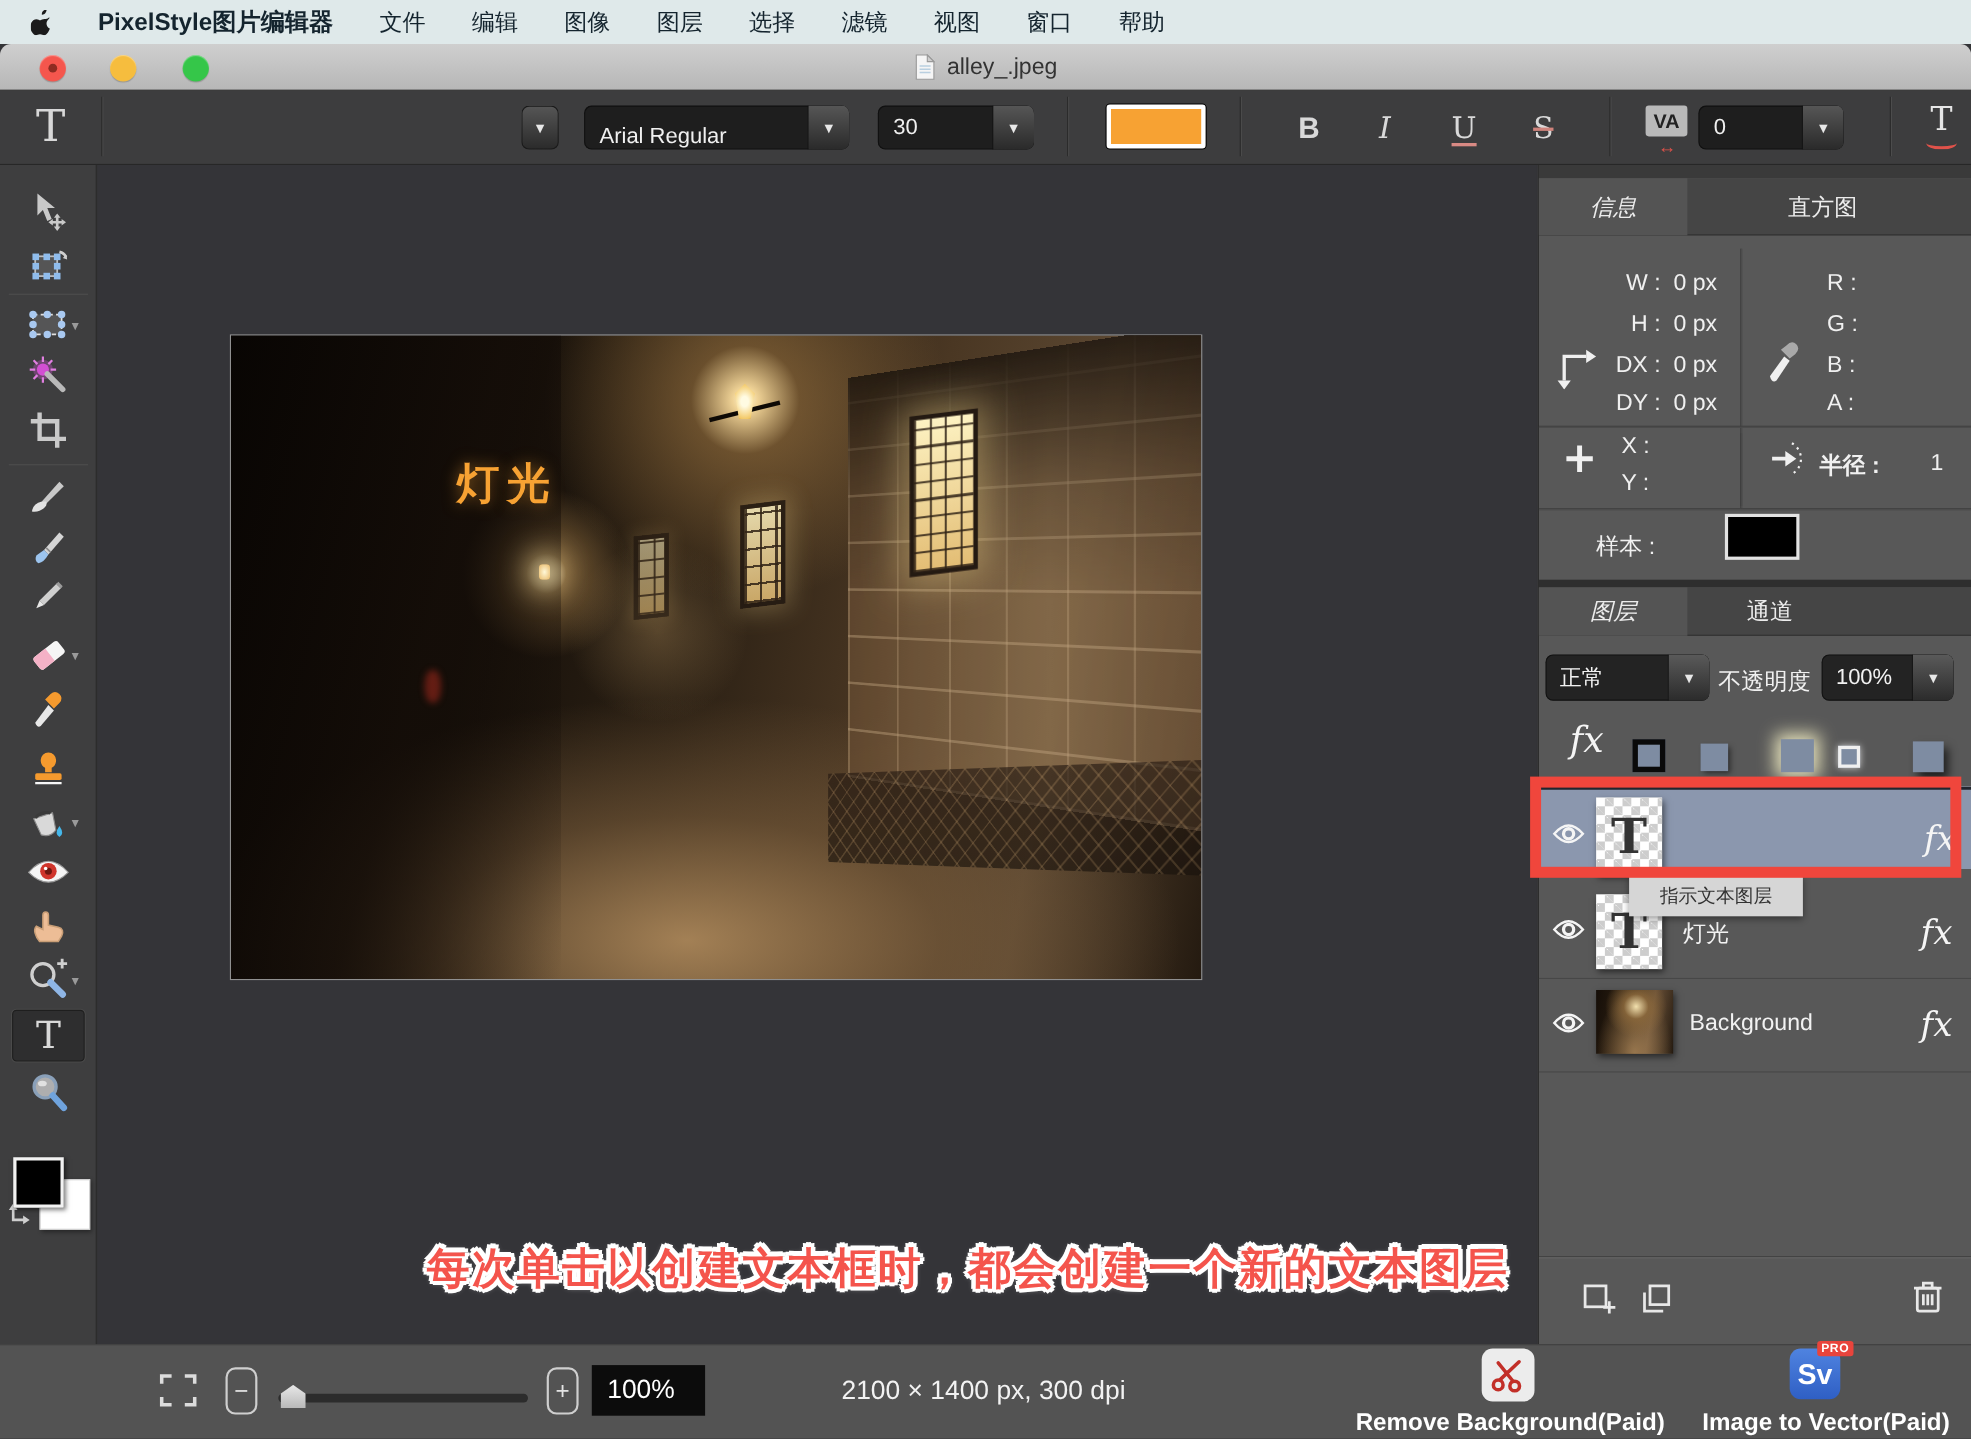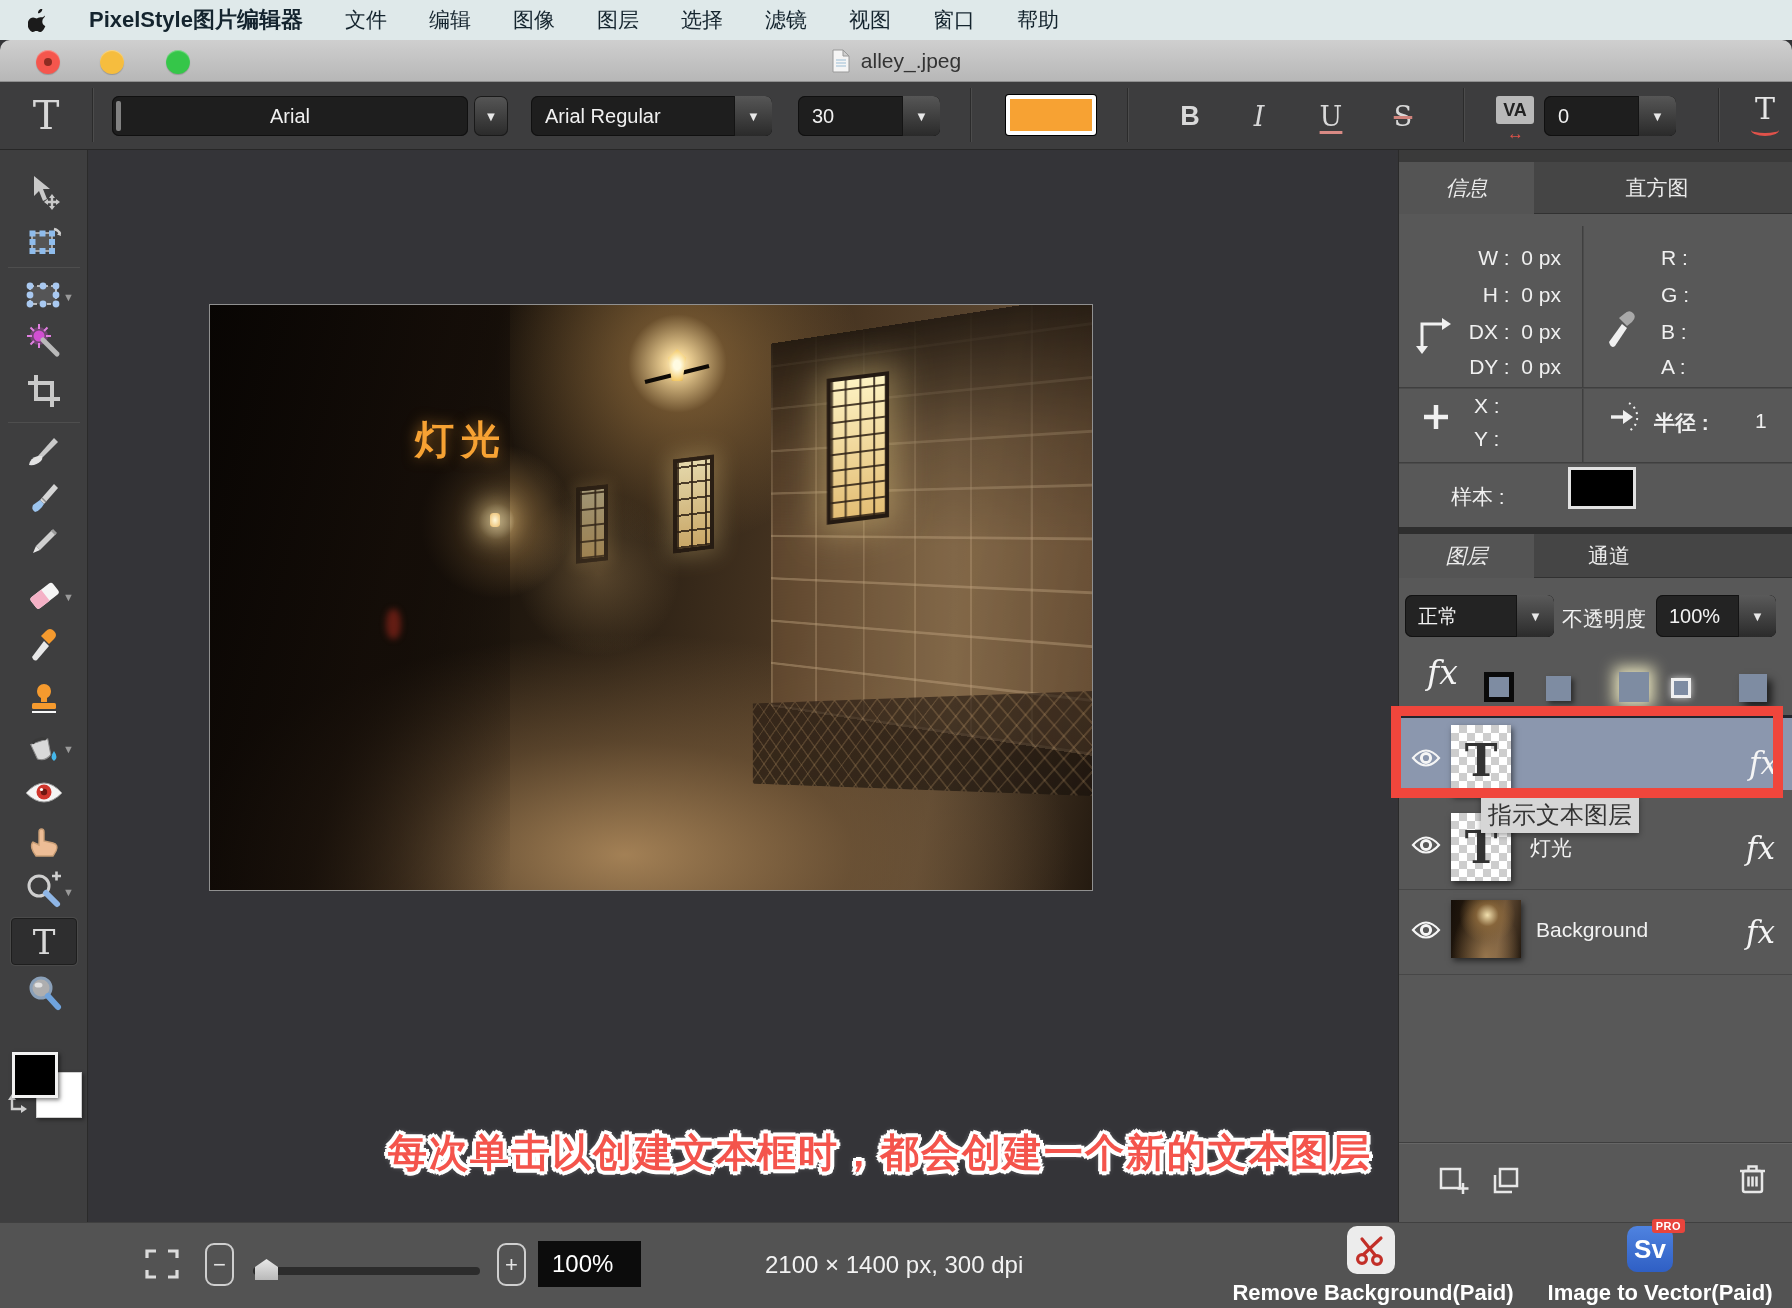--- a/index.html
+++ b/index.html
@@ -136,21 +136,21 @@
            display:flex;align-items:center;justify-content:center;
            font-family:"DejaVu Serif",serif;font-weight:bold;font-size:44px;color:#333;
            box-shadow:2px 3px 6px rgba(0,0,0,.55);}
   .bgthumb{position:absolute;left:52px;top:750px;width:70px;height:58px;box-shadow:2px 3px 6px rgba(0,0,0,.55);
            background:
              radial-gradient(circle at 52% 26%, #f2e0ae 0%, rgba(140,105,60,.85) 20%, rgba(30,20,12,0) 50%),
              radial-gradient(ellipse at 50% 100%, rgba(160,125,82,.9) 0%, rgba(40,28,16,0) 70%),
              linear-gradient(100deg,#150e08 0%,#332414 45%,#6a5138 68%,#241a10 100%);}
   .lname{position:absolute;color:#f2f2f2;font-size:21px;}
   .tooltip{position:absolute;left:82px;top:646px;width:158px;height:37px;background:#d6d6d6;color:#333;
-           font-size:24px;display:flex;align-items:center;justify-content:center;box-shadow:0 2px 6px rgba(0,0,0,.4);z-index:30;}
+           font-size:17px;display:flex;align-items:center;justify-content:center;box-shadow:0 2px 6px rgba(0,0,0,.4);z-index:30;}
   .redrect{position:absolute;left:1391px;top:706px;width:392px;height:92px;border:10px solid #F0463C;box-sizing:border-box;z-index:40;pointer-events:none;}
 
   
   .statusbar{position:absolute;left:0;top:1222px;width:1792px;height:86px;background:#535353;border-top:1px solid #404040;box-sizing:border-box;}
   .pillbtn{position:absolute;top:20px;width:29px;height:43px;border:2.5px solid #cfcfcf;border-radius:9px;color:#e3e3e3;
            font-size:22px;display:flex;align-items:center;justify-content:center;box-sizing:border-box;}
   .slider-track{position:absolute;left:253px;top:44px;width:227px;height:8px;background:#2c2c2c;border-radius:4px;}
   .slider-thumb{position:absolute;left:255px;top:36px;width:23px;height:21px;background:linear-gradient(#e8e8e8,#b9b9b9);
                 clip-path:polygon(50% 0,100% 38%,100% 100%,0 100%,0 38%);}
   .zoombox{position:absolute;left:538px;top:18px;width:103px;height:46px;background:#0c0c0c;color:#fff;font-size:24px;
@@ -205,29 +205,25 @@
         </svg>
     </span>
     <span>alley_.jpeg</span>
   </div>
 </div>
 
 <div class="toolbar">
   <div class="tb-ttool">T</div>
   <div class="tb-div" style="left:92px;"></div>
 
-  <div class="dfield center" style="left:112px;width:356px;">
-    <div class="fontsliver"></div>
-    <span class="txt">Arial</span>
-  </div>
   <div class="arrowbtn" style="left:474px;">
       <span>▼</span>
     </div>
 
-  <div class="dfield" style="left:531px;width:241px;">
+  <div class="dfield" style="left:531px;width:241px;align-items:flex-end;">
     <span class="txt">Arial Regular</span>
     <div class="arrowpart">▼</div>
   </div>
 
   <div class="dfield" style="left:798px;width:142px;">
     <span class="txt">30</span>
     <div class="arrowpart">▼</div>
   </div>
 
   <div class="tb-div" style="left:970px;"></div>

